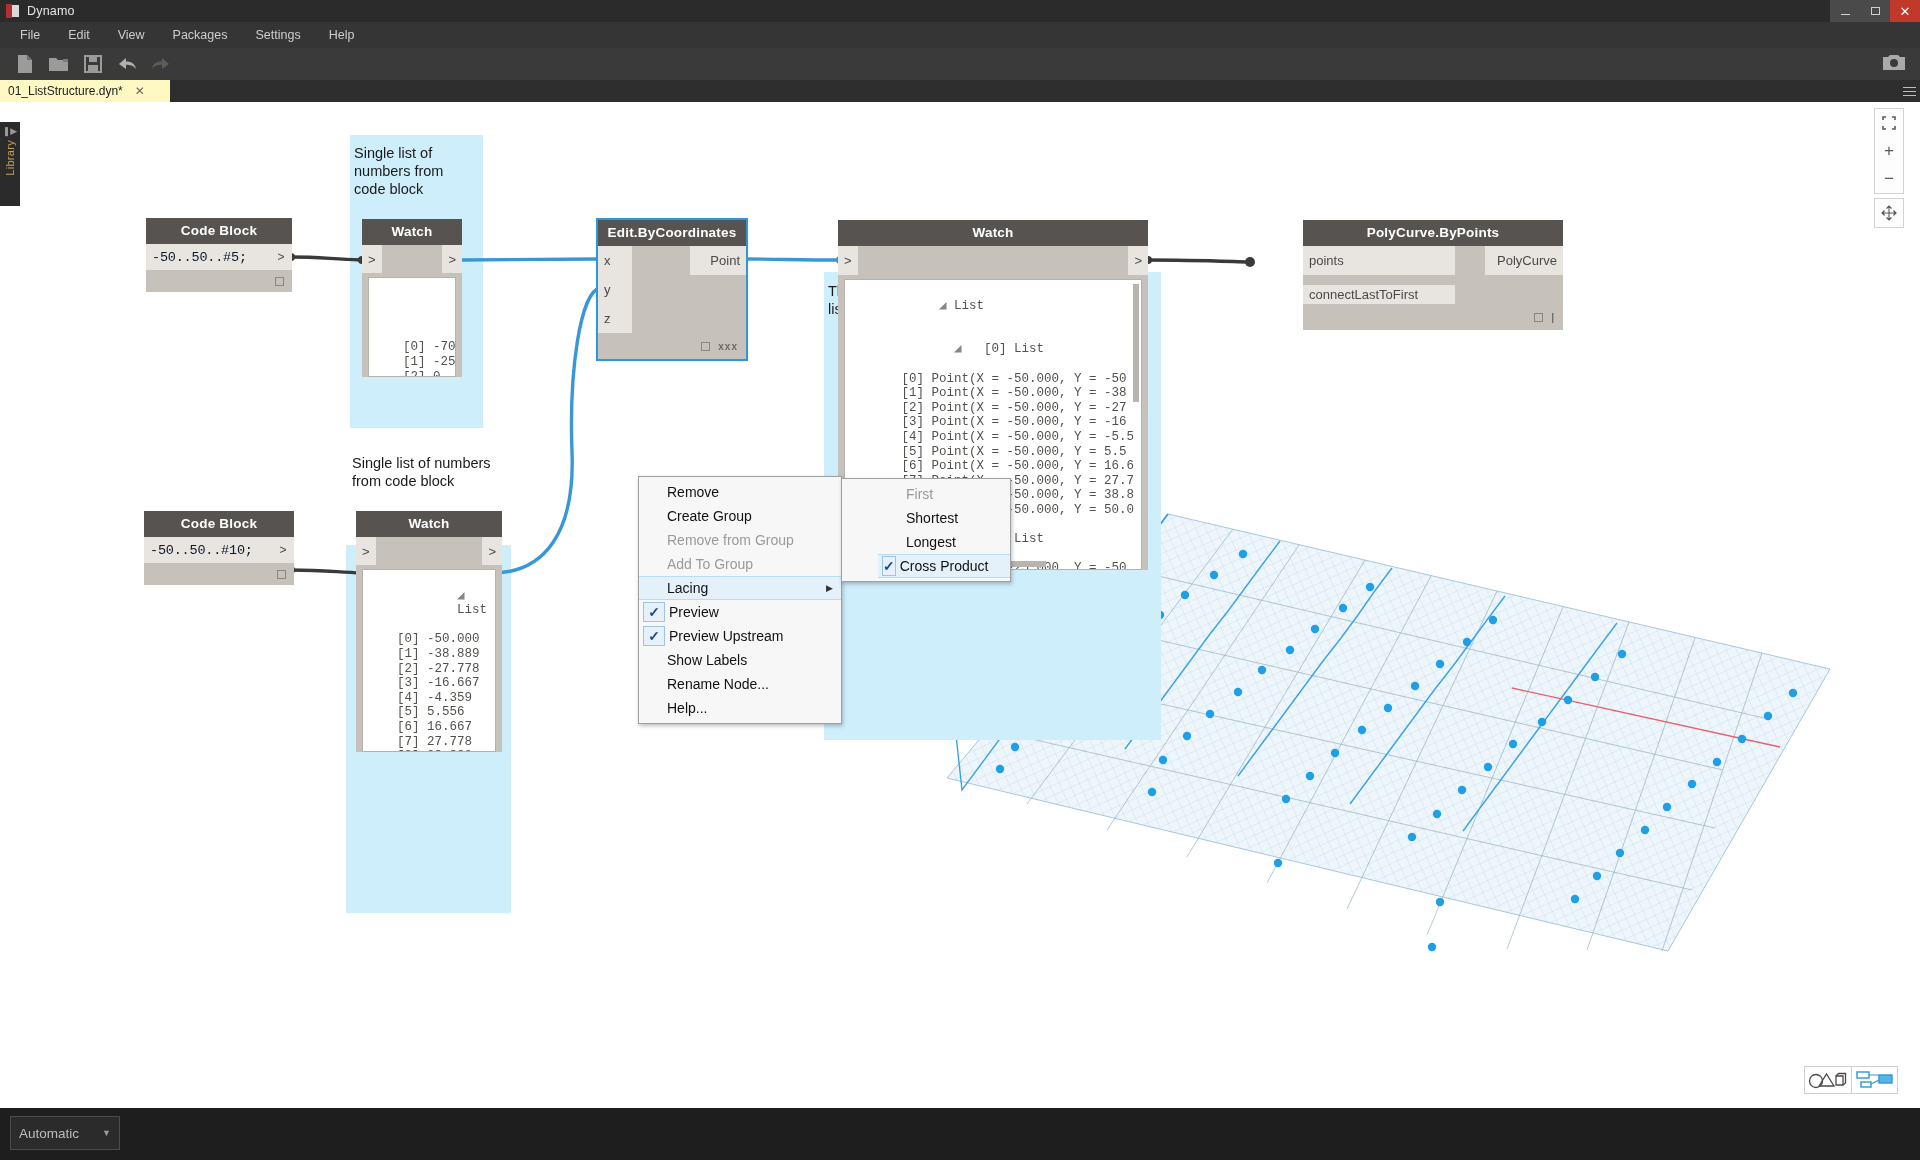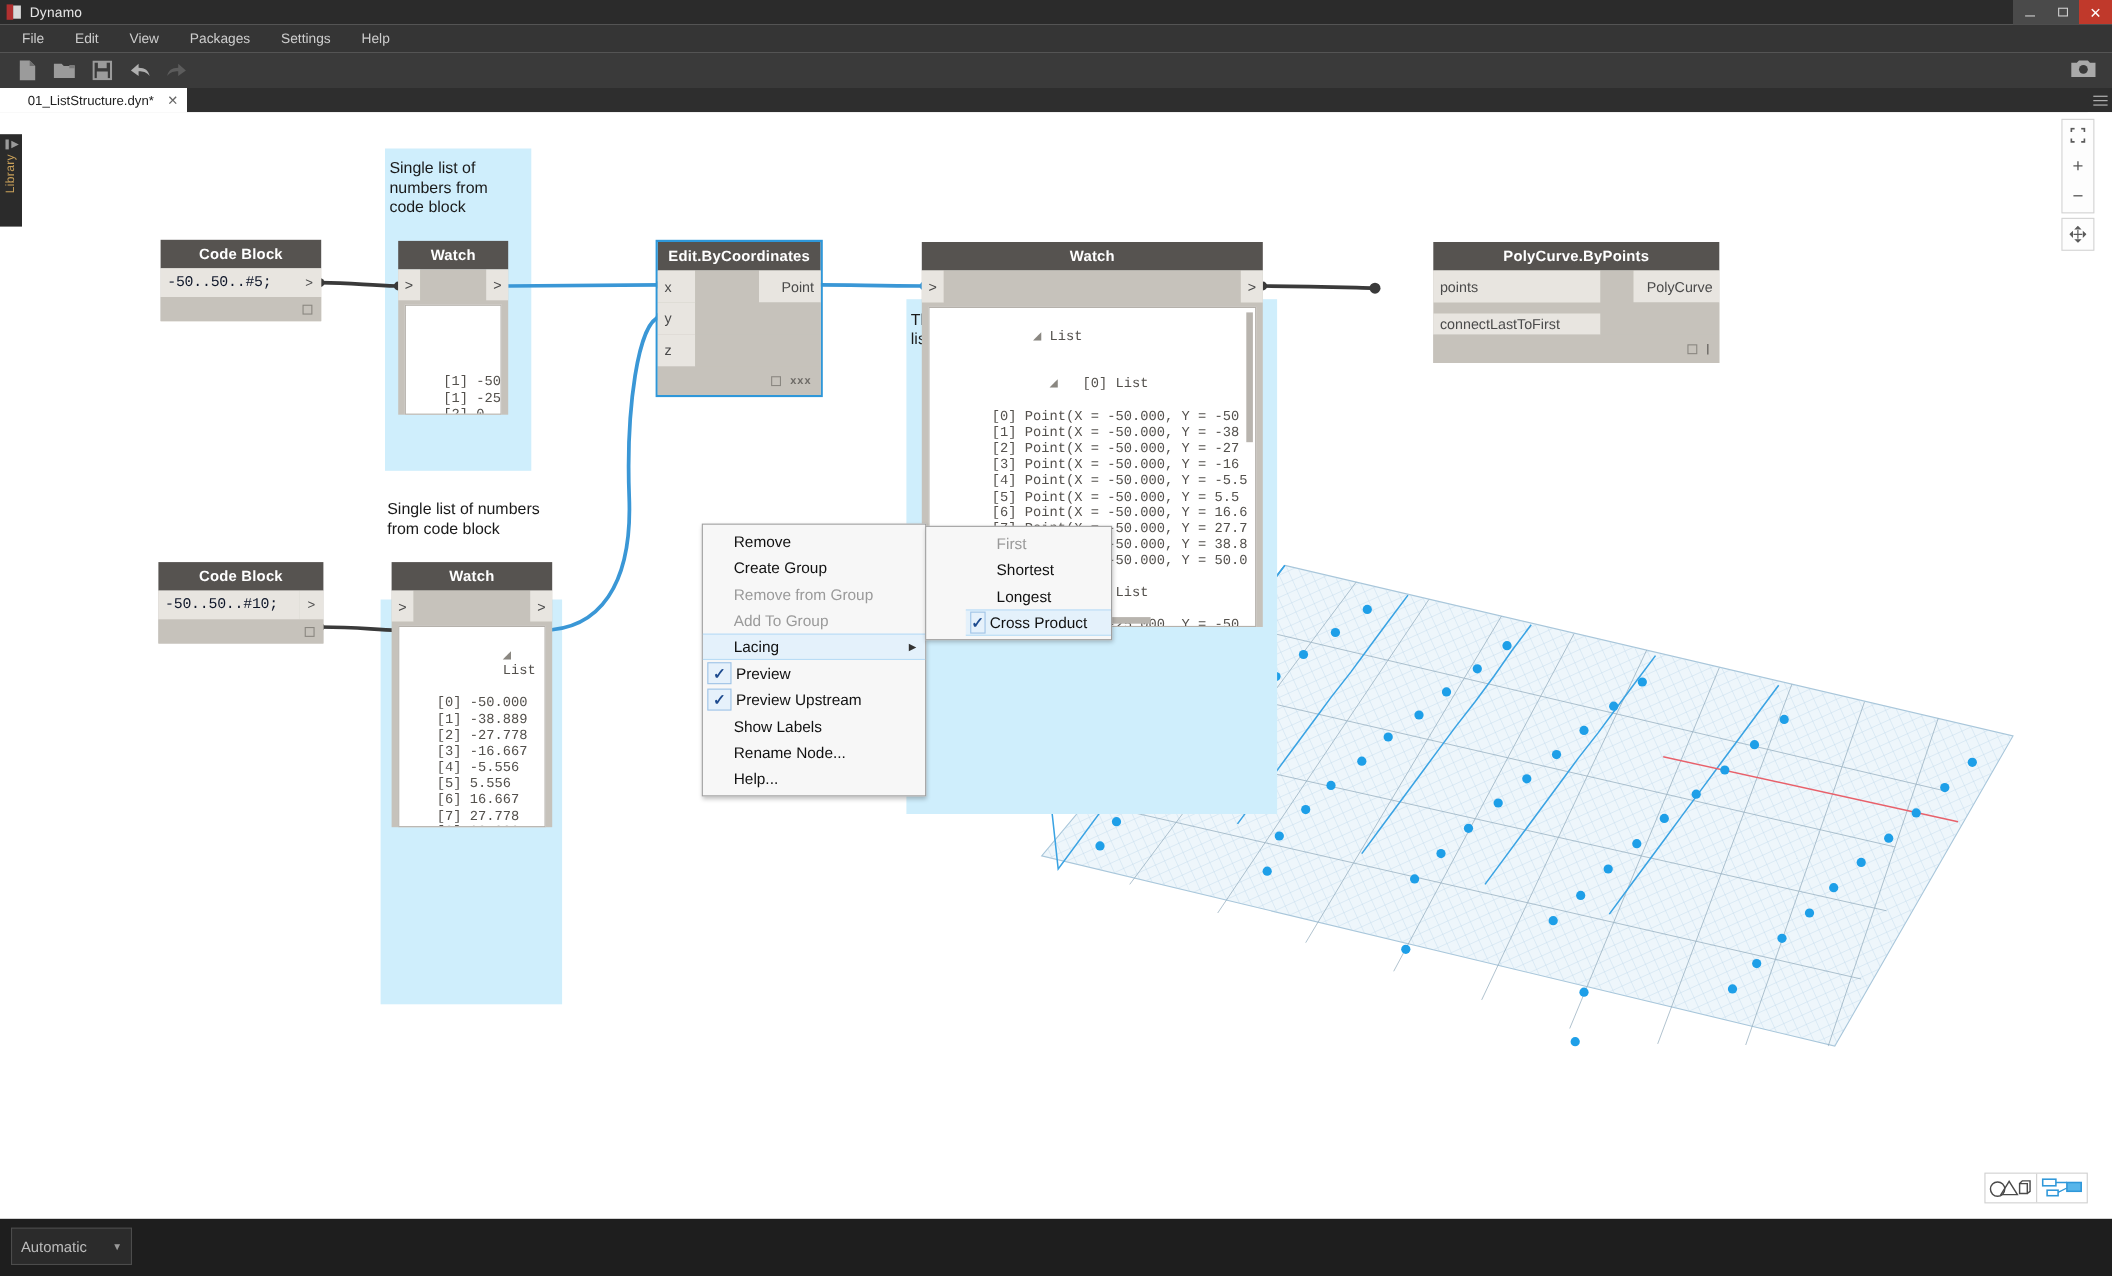--- a/index.html
+++ b/index.html
@@ -66,22 +66,22 @@
   }
   .tb-btn svg { display:block; }
   .tb-right { position:absolute; right: 14px; top: 4px; }
 
   
   .tabstrip {
     position:absolute; left:0; top:80px; width:1920px; height:22px;
     background:#2e2e2e; display:flex; align-items:stretch;
   }
   .tab {
-    background:#ffffff; color:#222; font-size:12px; display:flex; align-items:center;
-    padding: 0 8px 0 8px; min-width: 170px; justify-content:flex-end;
+    background:#fef9c3; color:#222; font-size:12px; display:flex; align-items:center;
+    padding: 0 8px 0 8px; min-width: 170px; justify-content:flex-start;
   }
   .tab .tab-label { font-size: 12px; }
   .tab .tab-close { color:#666; font-size:12px; margin-left:12px; }
   .tabstrip-rest { flex:1; background:#2e2e2e; }
   .tabstrip-menu { width: 22px; display:flex; align-items:center; justify-content:center; }
   .tabstrip-menu .bars { width:13px; }
   .tabstrip-menu .bars span { display:block; height:1px; background:#bdbdbd; margin:3px 0; }
 
   
   .canvas {
@@ -478,21 +478,21 @@
         <div class="port-row" style="height:28px;">
           <div class="port-in">&gt;</div>
           <div class="port-mid"></div>
           <div class="port-out">&gt;</div>
         </div>
         <div class="watch-list" style="height:100px;">
           <div class="wl-row">
             
             
           </div>
-          <div class="wl-row">    [1] -50</div>
+          <div class="wl-row">    [0] -70</div>
           <div class="wl-row">    [1] -25</div>
           <div class="wl-row">    [2] 0</div>
 
         </div>
       </div>
     </div>
 
     <div class="node" style="left:144px; top:409px; width:150px;">
       <div class="node-header">Code Block</div>
       <div class="node-body">
@@ -516,21 +516,21 @@
         </div>
         <div class="watch-list" style="height:183px;">
           <div class="wl-row">
             <span class="wl-caret">◢</span>
             <span>List</span>
           </div>
           <div class="wl-row">    [0] -50.000</div>
           <div class="wl-row">    [1] -38.889</div>
           <div class="wl-row">    [2] -27.778</div>
           <div class="wl-row">    [3] -16.667</div>
-          <div class="wl-row">    [4] -5.556</div>
+          <div class="wl-row">    [4] -4.359</div>
           <div class="wl-row">    [5] 5.556</div>
           <div class="wl-row">    [6] 16.667</div>
           <div class="wl-row">    [7] 27.778</div>
           <div class="wl-row">    [8] 38.889</div>
 
         </div>
       </div>
     </div>
 
     <div class="node node-selected" style="left:598px; top:118px; width:148px;">

